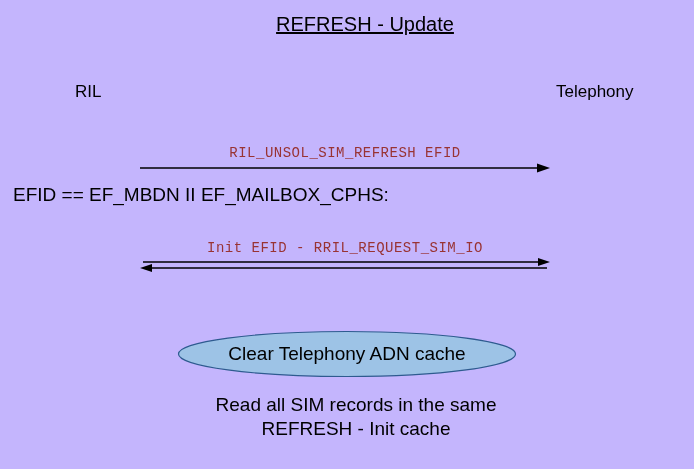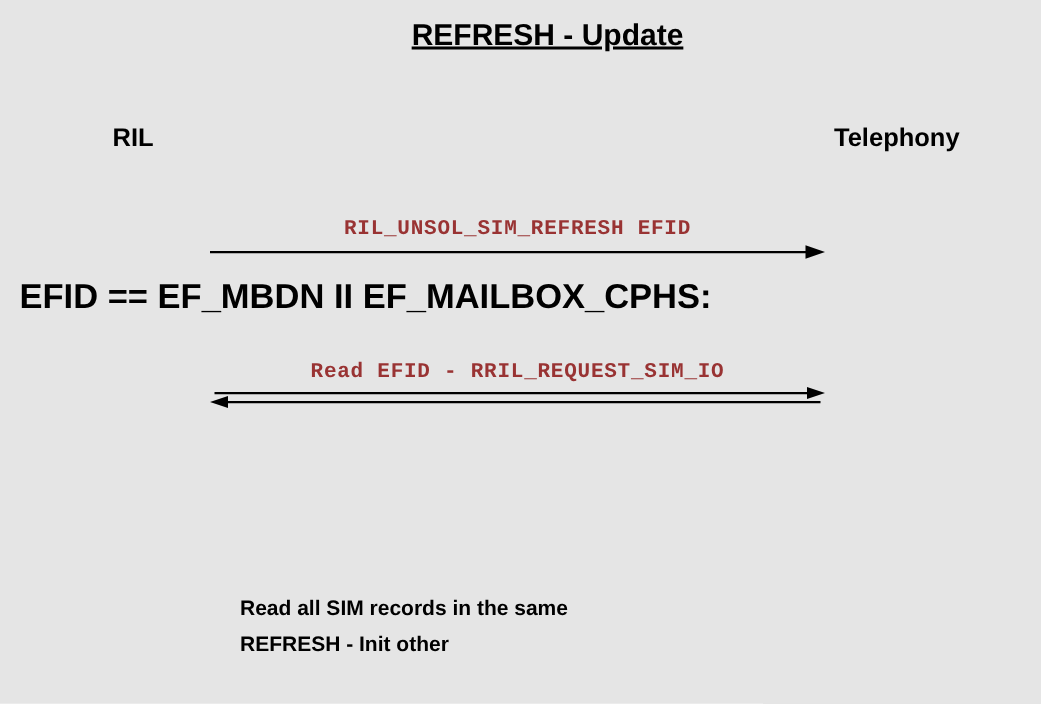--- a/index.html
+++ b/index.html
@@ -3,25 +3,24 @@
 <meta charset="utf-8">
 <style>
   html, body {
     margin: 0;
     padding: 0;
   }
   .canvas {
     position: relative;
     width: 694px;
     height: 469px;
-    background: #e5e5e5;
+    background: #c4b5fd;
     font-family: "Liberation Sans", sans-serif;
     color: #000000;
     overflow: hidden;
-    font-weight: bold;
   }
   .title {
     position: absolute;
     top: 13px;
     left: 0;
     width: 100%;
     text-align: center;
     font-size: 20px;
     text-decoration: underline;
     padding-left: 36px;
@@ -48,21 +47,21 @@
     font-size: 14px;
     letter-spacing: 0.5px;
     color: #993333;
     margin-bottom: 1px;
     white-space: nowrap;
   }
   .msg svg { display: block; }
   .condition {
     position: absolute;
     left: 13px;
-    font-size: 23px;
+    font-size: 19px;
   }
   .condition-1 { top: 184px; }
   .condition-2 { top: 288px; }
   .ellipse-wrap {
     position: absolute;
     left: 177px;
     top: 330px;
     width: 340px;
     height: 48px;
   }
@@ -80,21 +79,22 @@
     display: flex;
     align-items: center;
     justify-content: center;
     font-size: 19px;
   }
   .note {
     position: absolute;
     left: 160px;
     top: 393px;
     width: 392px;
-    font-size: 14px;
+    text-align: center;
+    font-size: 19px;
     line-height: 24px;
   }
 </style>
 </head>
 <body>
 
 <div class="canvas">
 
   <div class="title">REFRESH - Update</div>
 
@@ -105,29 +105,35 @@
     <div class="msg-label">RIL_UNSOL_SIM_REFRESH EFID</div>
     <svg width="410" height="12">
       <line x1="0" y1="6" x2="399" y2="6" stroke="#000" stroke-width="1.5"></line>
       <polygon points="410,6 397,1.5 397,10.5" fill="#000"></polygon>
     </svg>
   </div>
 
   <div class="condition condition-1">EFID == EF_MBDN II EF_MAILBOX_CPHS:</div>
 
   <div class="msg msg-2">
-    <div class="msg-label">Read EFID - RRIL_REQUEST_SIM_IO</div>
+    <div class="msg-label">Init EFID - RRIL_REQUEST_SIM_IO</div>
     <svg width="410" height="16">
       <line x1="3" y1="5" x2="398" y2="5" stroke="#000" stroke-width="1.5"></line>
       <polygon points="410,5 398,1 398,9" fill="#000"></polygon>
       <line x1="12" y1="11" x2="407" y2="11" stroke="#000" stroke-width="1.5"></line>
       <polygon points="0,11 12,7 12,15" fill="#000"></polygon>
     </svg>
   </div>
 
 
+  <div class="ellipse-wrap">
+    <svg width="340" height="48">
+      <ellipse cx="170" cy="24" rx="168.5" ry="22.5" fill="#9DC3E6" stroke="#2E5B8F" stroke-width="1.2"></ellipse>
+    </svg>
+    <div class="ellipse-label">Clear Telephony ADN cache</div>
+  </div>
 
   <div class="note">
     <div>Read all SIM records in the same</div>
-    <div>REFRESH - Init other</div>
+    <div>REFRESH - Init cache</div>
   </div>
 
 </div>
 
 </body></html>

